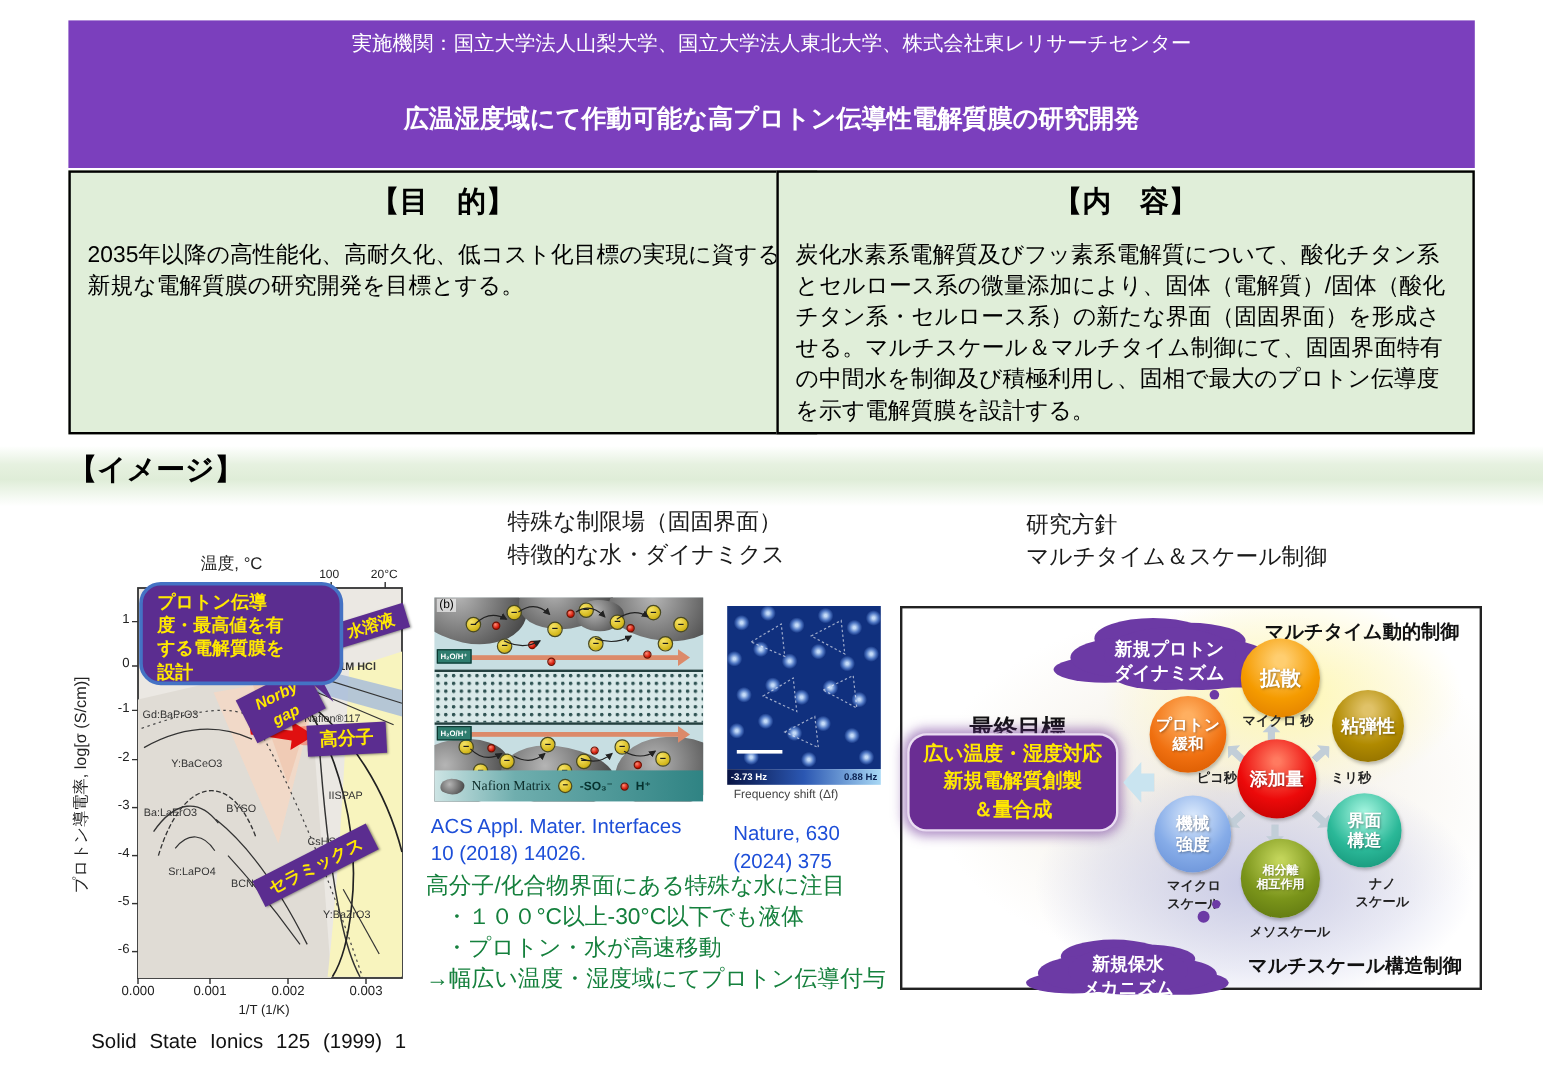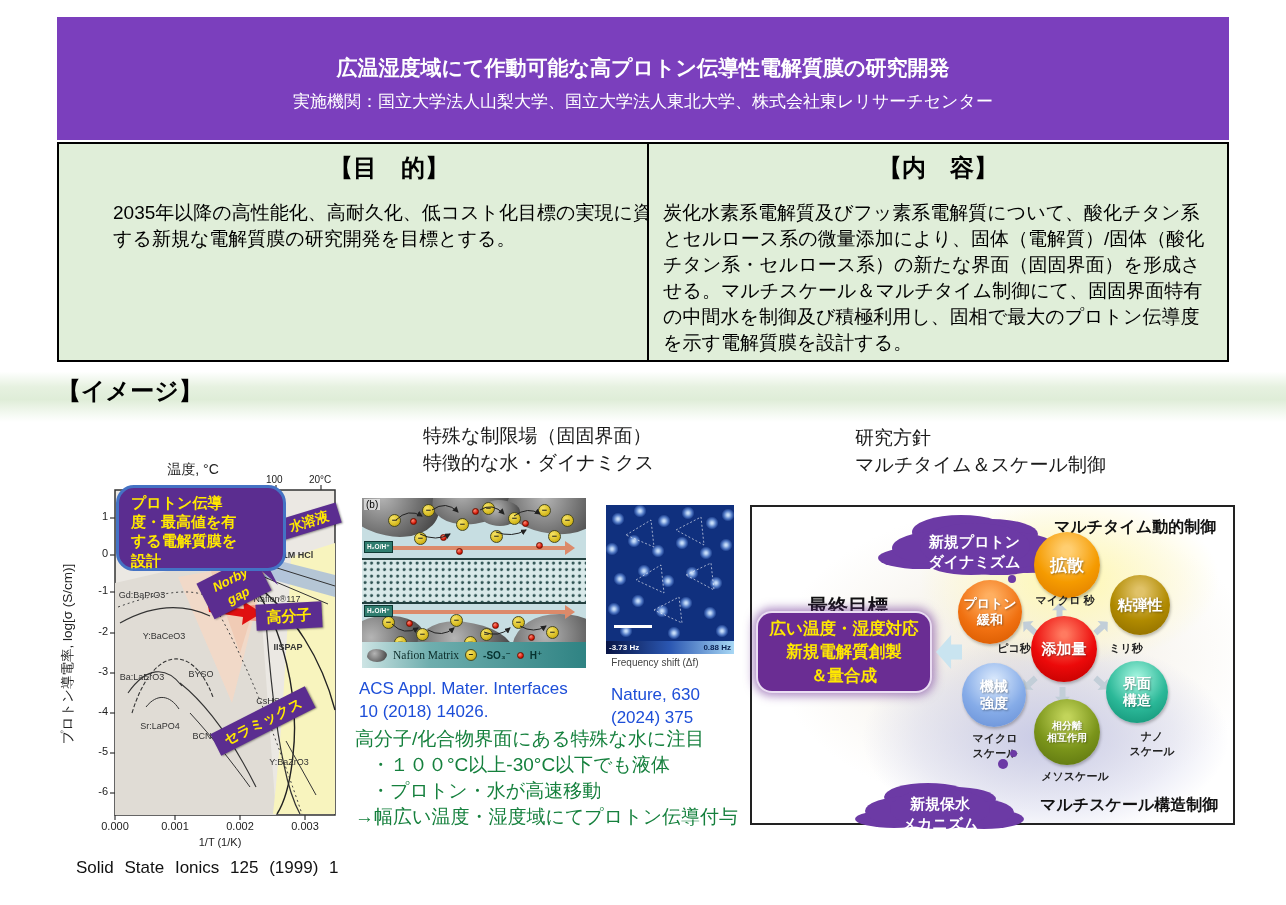--- a/index.html
+++ b/index.html
@@ -8,21 +8,21 @@
   .pre{white-space:pre-line;}
 
   
   #header{position:absolute;left:57px;top:17px;width:1172px;height:123px;background:#7B3FBD;
           color:#fff;text-align:center;}
   #header-title{margin-top:37px;font-size:21px;font-weight:bold;}
   #header-subtitle{margin-top:8px;font-size:17px;}
 
   
   .gbox{position:absolute;top:142px;height:220px;background:#E0EED9;border:2px solid #000;box-sizing:border-box;}
-  #box-purpose{left:57px;width:624px;padding-left:40px;}
+  #box-purpose{left:57px;width:624px;}
   #box-content{left:647px;width:582px;}
   .gbox-heading{text-align:center;font-size:24px;font-weight:bold;margin-top:8px;}
   .gbox-body{font-size:19px;line-height:26px;margin:16px 12px 0 14px;}
 
   
   #image-band{position:absolute;left:0;top:372px;width:1286px;height:50px;
     background:linear-gradient(180deg,#FEFFFE 0%,#E6F1E0 30%,#DFEDD8 55%,#F5FAF3 85%,#FFFFFF 100%);}
   #image-heading{position:absolute;left:57px;top:375px;font-size:24px;font-weight:bold;}
 
   .col-title{position:absolute;font-size:19px;line-height:27px;color:#1a1a1a;}
@@ -167,22 +167,22 @@
   #goal-arrow{position:absolute;left:184px;top:128px;width:26px;height:34px;background:#C9E4F0;
     clip-path:polygon(0 50%,58% 0,58% 28%,100% 28%,100% 72%,58% 72%,58% 100%);
     filter:drop-shadow(1px 1px 1px #8899AA);}
 </style>
 </head>
 <body>
 
 <div id="page">
 
   <div id="header">
+    <div id="header-subtitle">実施機関：国立大学法人山梨大学、国立大学法人東北大学、株式会社東レリサーチセンター</div>
     <div id="header-title">広温湿度域にて作動可能な高プロトン伝導性電解質膜の研究開発</div>
-    <div id="header-subtitle">実施機関：国立大学法人山梨大学、国立大学法人東北大学、株式会社東レリサーチセンター</div>
   </div>
 
   <div id="box-purpose" class="gbox">
     <div class="gbox-heading">【目　的】</div>
     <div class="gbox-body">2035年以降の高性能化、高耐久化、低コスト化目標の実現に資する新規な電解質膜の研究開発を目標とする。</div>
   </div>
 
   <div id="box-content" class="gbox">
     <div class="gbox-heading">【内　容】</div>
     <div class="gbox-body">炭化水素系電解質及びフッ素系電解質について、酸化チタン系とセルロース系の微量添加により、固体（電解質）/固体（酸化チタン系・セルロース系）の新たな界面（固固界面）を形成させる。マルチスケール＆マルチタイム制御にて、固固界面特有の中間水を制御及び積極利用し、固相で最大のプロトン伝導度を示す電解質膜を設計する。</div>
@@ -253,21 +253,21 @@
 
     <div class="axis-num" style="left:35px;top:365px;width:40px;text-align:center">0.000</div>
     <div class="axis-num" style="left:95px;top:365px;width:40px;text-align:center">0.001</div>
     <div class="axis-num" style="left:160px;top:365px;width:40px;text-align:center">0.002</div>
     <div class="axis-num" style="left:225px;top:365px;width:40px;text-align:center">0.003</div>
     <div id="chart-xlabel">1/T (1/K)</div>
 
     <div class="chart-label" style="left:82px;top:140px">Gd:BaPrO3</div>
     <div class="chart-label" style="left:238px;top:100px;font-weight:bold">1M HCl</div>
     <div class="chart-label" style="left:217px;top:144px">Nafion®117</div>
-    <div class="chart-label" style="left:228px;top:192px;font-weight:bold">IISPAP</div>
+    <div class="chart-label" style="left:228px;top:208px;font-weight:normal">IISPAP</div>
     <div class="chart-label" style="left:104px;top:181px">Y:BaCeO3</div>
     <div class="chart-label" style="left:82px;top:222px">Ba:LaErO3</div>
     <div class="chart-label" style="left:141px;top:219px">BYSO</div>
     <div class="chart-label" style="left:214px;top:246px">CsHSO4</div>
     <div class="chart-label" style="left:100px;top:271px">Sr:LaPO4</div>
     <div class="chart-label" style="left:147px;top:281px">BCN18</div>
     <div class="chart-label" style="left:229px;top:307px">Y:BaZrO3</div>
 
     <div id="tag-aqueous" class="ptag">水溶液</div>
     <div id="tag-norby" class="ptag pre">Norby

